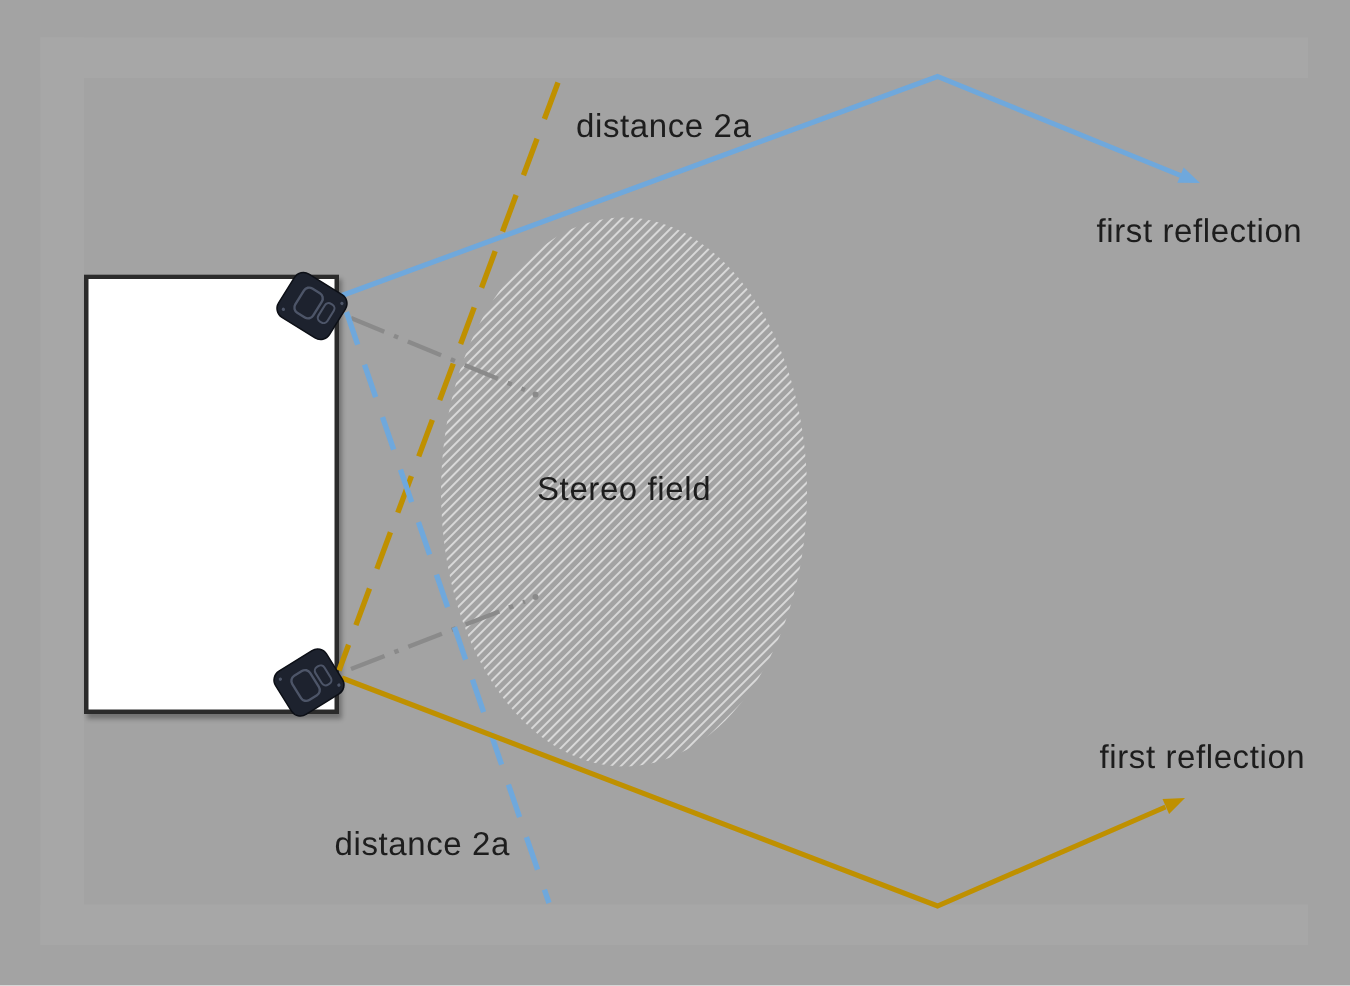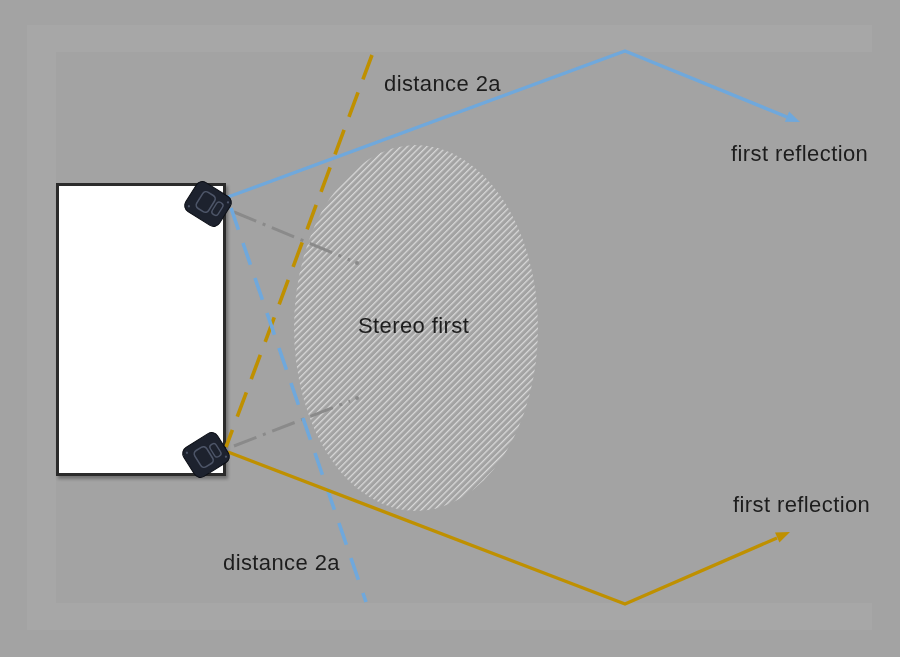--- a/index.html
+++ b/index.html
@@ -86,17 +86,17 @@
       <rect x="-20" y="-17" width="40" height="34" rx="7" stroke="#0c0f16" stroke-width="1" fill="#1d222e"></rect>
       <rect x="-10" y="-9" width="14" height="19" rx="4" fill="none" stroke-width="1.6" stroke="#4d5568"></rect>
       <rect x="7" y="-6" width="7" height="14" rx="3" fill="none" stroke-width="1.4" stroke="#4d5568"></rect>
       <circle cx="-15" cy="-12" r="1.1" fill="#4d5568"></circle>
       <circle cx="16" cy="12" r="1.1" fill="#4d5568"></circle>
     </g>
   </svg>
 
   <div class="lbl lbl-distance-top">distance 2a</div>
   <div class="lbl lbl-first-top">first reflection</div>
-  <div class="lbl lbl-stereo">Stereo first</div>
+  <div class="lbl lbl-stereo">Stereo field</div>
   <div class="lbl lbl-distance-bottom">distance 2a</div>
   <div class="lbl lbl-first-bottom">first reflection</div>
 
 </div>
 
 </body></html>

